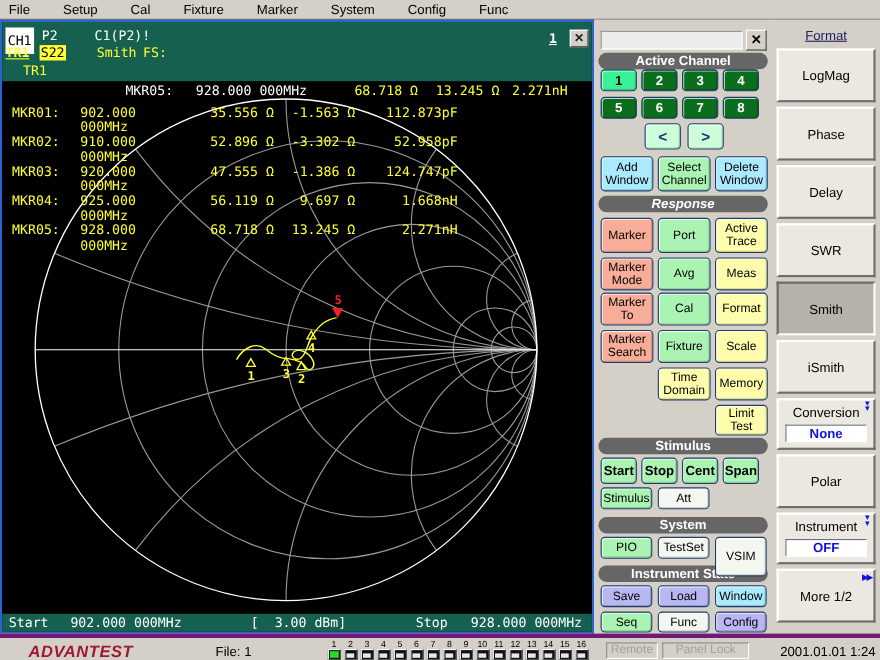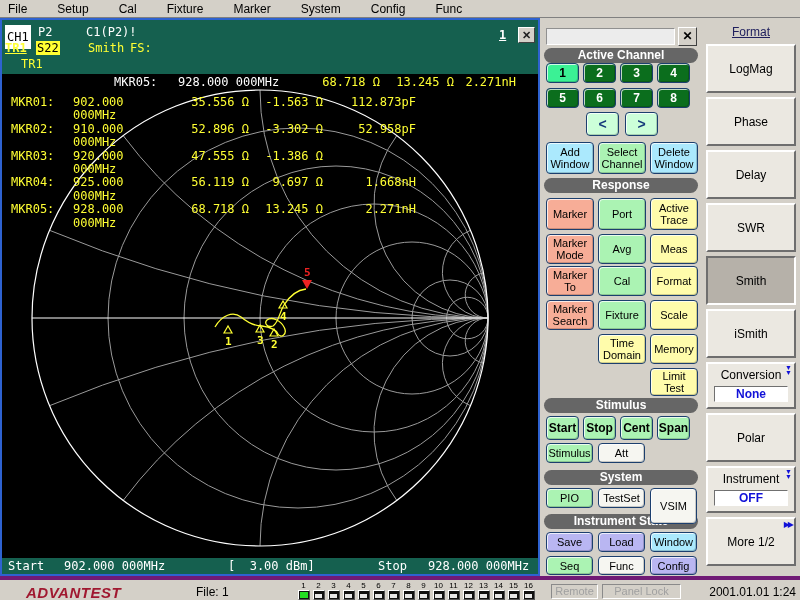--- a/index.html
+++ b/index.html
@@ -62,21 +62,21 @@
   #panel { position:absolute; left:540px; top:18px; width:162px; height:558px;
            background:#d4d0c8; }
   #panel-titlebar { position:absolute; left:6px; top:10px; width:129px; height:17px;
                     background:#ececec; border:1px solid; border-color:#909090 #fff #fff #909090; }
   #panel-close { position:absolute; left:138px; top:9px; width:19px; height:19px;
                  background:#d4d0c8; border:1px solid; border-color:#fff #404040 #404040 #fff;
                  font:bold 12px "Liberation Sans",sans-serif; text-align:center; line-height:17px; }
   .pill { position:absolute; left:4px; width:154px; height:15px; background:#666;
           border-radius:8px; color:#fff; font-weight:bold; font-size:12px;
           text-align:center; line-height:15px; }
-  #pill-ac { top:30px; } #pill-resp { top:160px; } #pill-stim { top:380px; }
+  #pill-ac { top:30px; } #pill-resp { top:160px;font-style:italic; } #pill-stim { top:380px; }
   #pill-sys { top:452px; } #pill-inst { top:496px; }
 
   .btn { position:absolute; border:1px solid #1c3f6e; border-radius:4px;
          font-size:11px; line-height:12px; color:#000; display:flex;
          align-items:center; justify-content:center; text-align:center;
          white-space:pre-line; cursor:default;
          box-shadow:inset 1px 1px 0 rgba(255,255,255,.75), inset -1px -1px 0 rgba(0,0,0,.18); }
   .c-green  { background:#abf3b3; }
   .c-salmon { background:#f7ad97; }
   .c-yellow { background:#fffcab; }
@@ -216,20 +216,21 @@
               <span class="mc mc1">910.000 000MHz</span>
               <span class="mc mc2">52.896 Ω</span>
               <span class="mc mc3">-3.302 Ω</span>
               <span class="mc mc4">52.958pF</span>
             </div>
             <div class="mrow">
               <span class="mc mc0">MKR03:</span>
               <span class="mc mc1">920.000 000MHz</span>
               <span class="mc mc2">47.555 Ω</span>
               <span class="mc mc3">-1.386 Ω</span>
+              <span class="mc mc4">124.747pF</span>
             </div>
             <div class="mrow">
               <span class="mc mc0">MKR04:</span>
               <span class="mc mc1">925.000 000MHz</span>
               <span class="mc mc2">56.119 Ω</span>
               <span class="mc mc3">9.697 Ω</span>
               <span class="mc mc4">1.668nH</span>
             </div>
             <div class="mrow">
               <span class="mc mc0">MKR05:</span>

